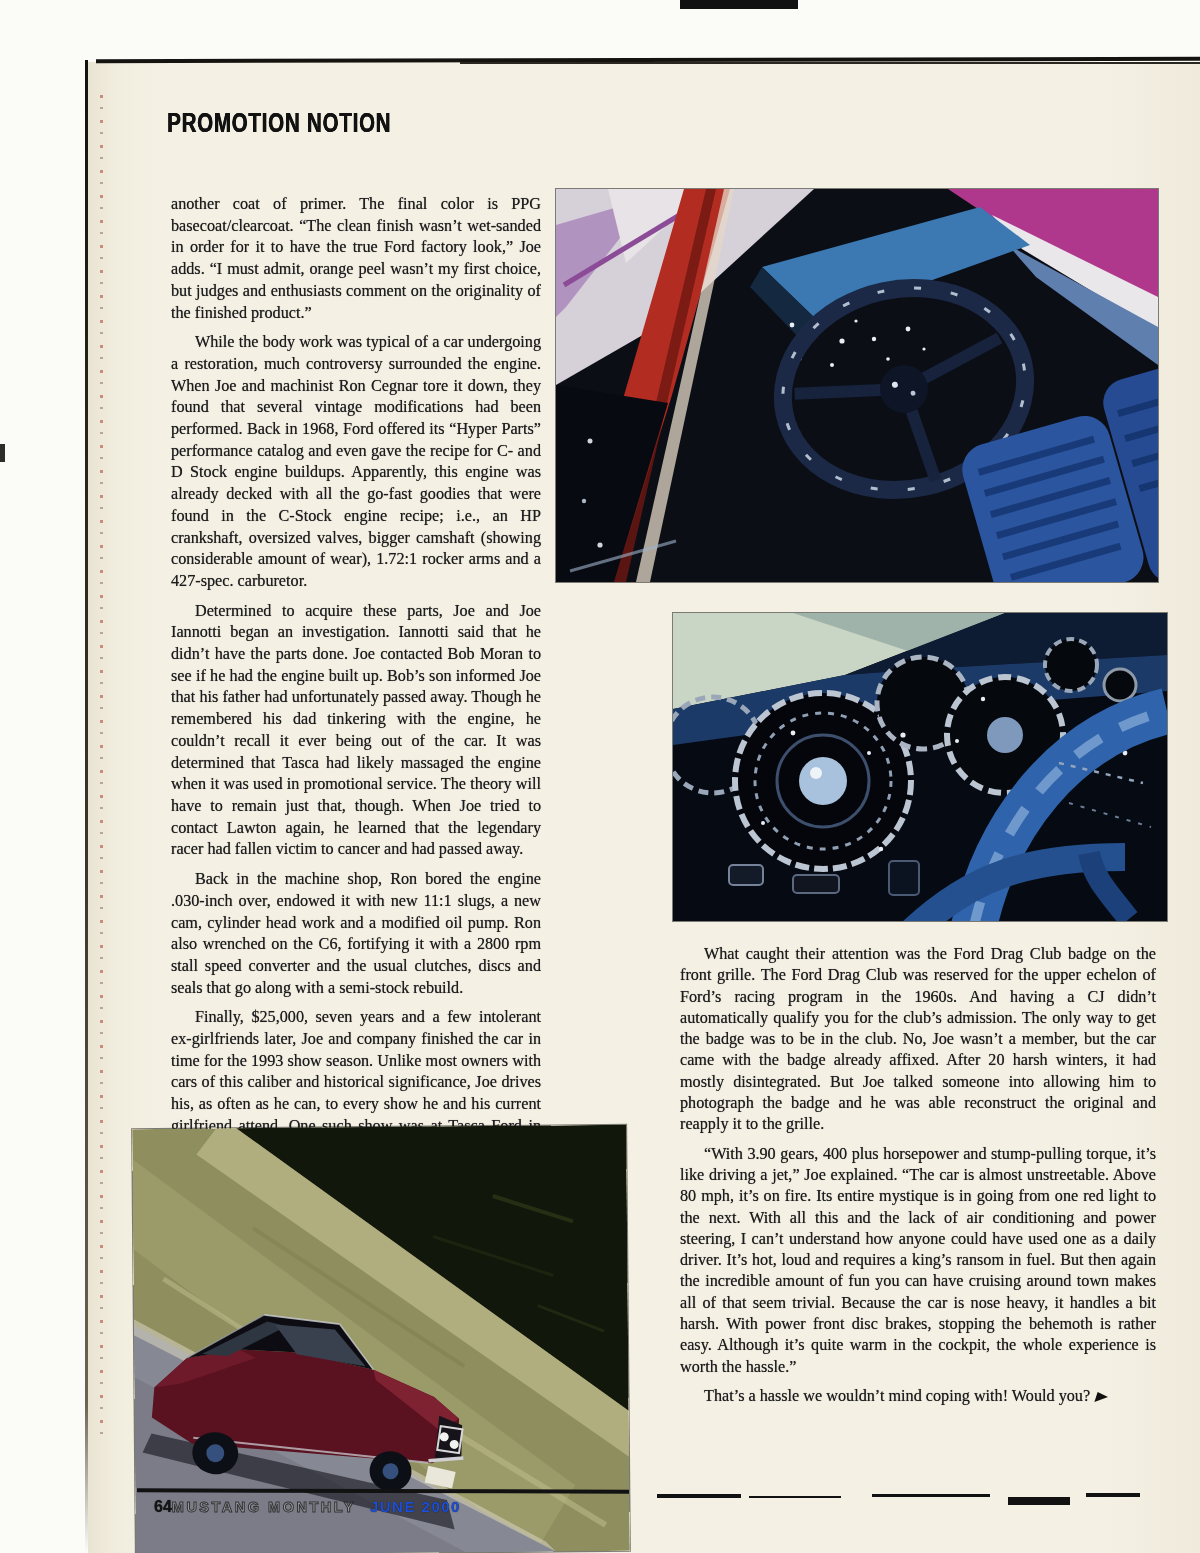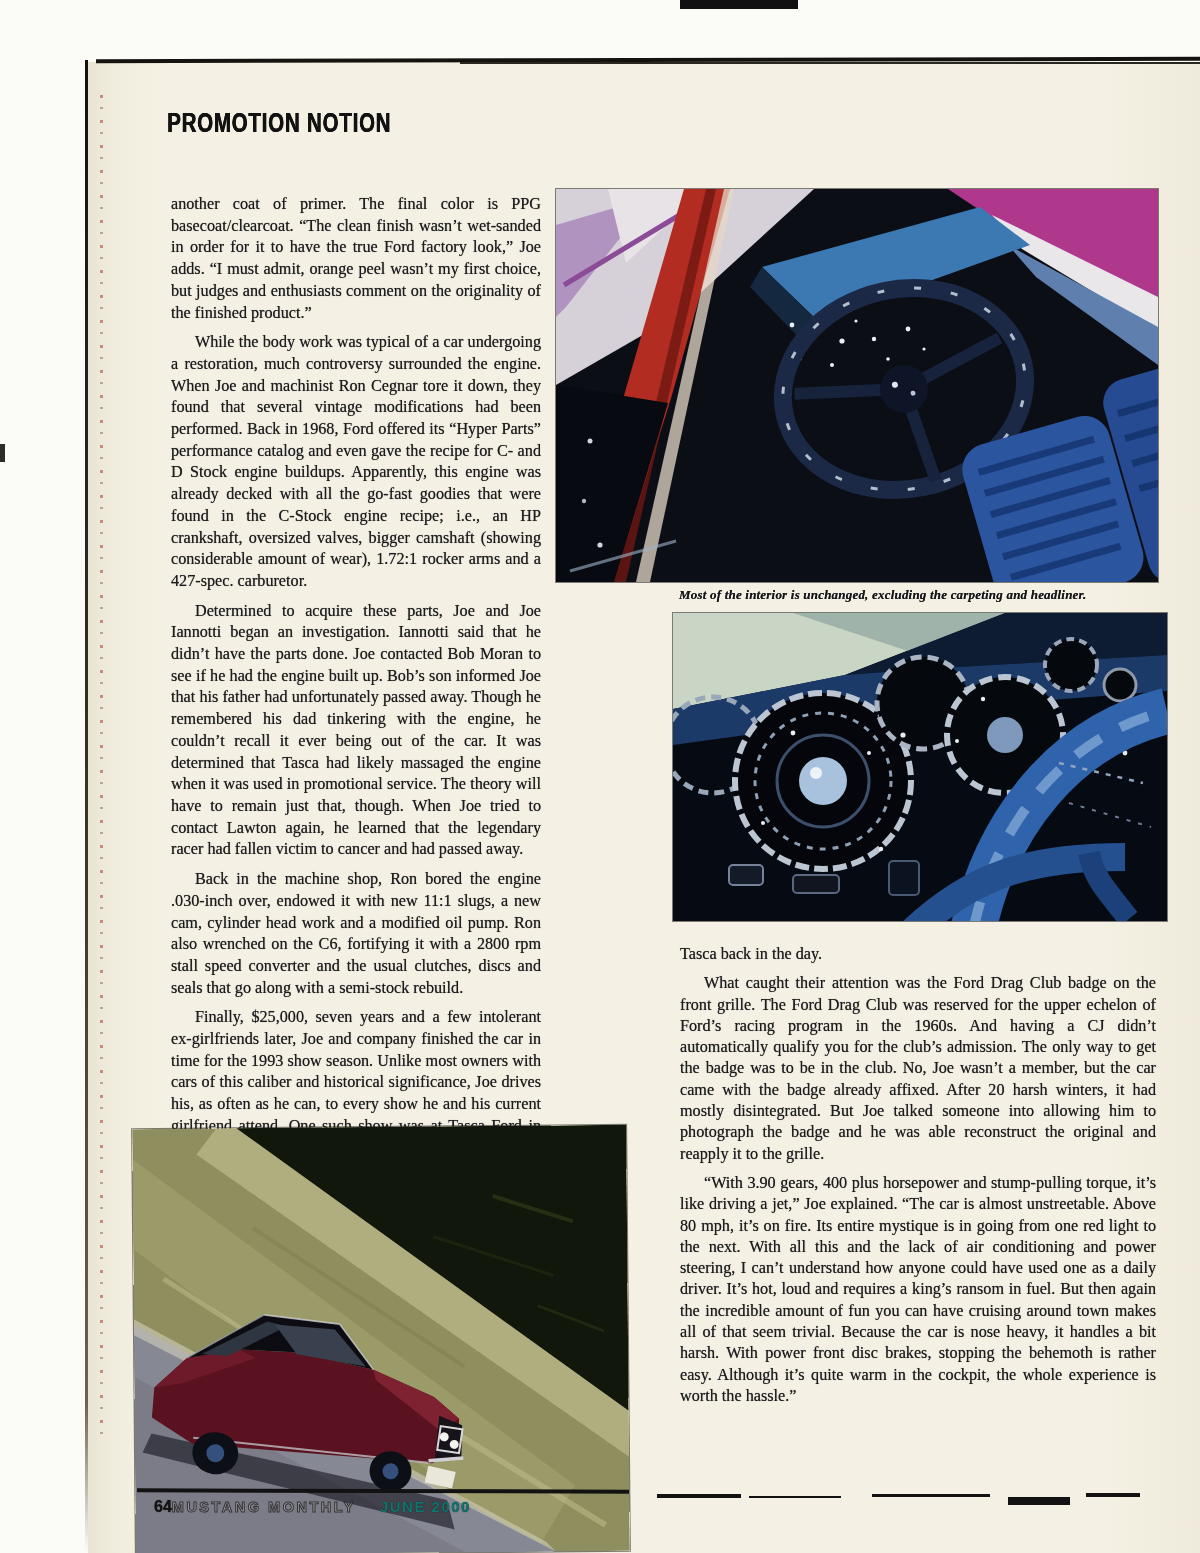--- a/index.html
+++ b/index.html
@@ -41,21 +41,21 @@
   #photo-track{left:134px;top:1127px;width:494px;height:426px;transform:rotate(-.5deg);}
   .photo svg{display:block;width:100%;height:100%;}
   
   .rule{position:absolute;background:#121212;}
   
   #footer{position:absolute;left:154px;top:1498px;width:420px;height:24px;
       font-family:"Liberation Sans",sans-serif;font-weight:800;z-index:5;display:flex;align-items:baseline;}
   #footer .pg{font-size:16px;color:#141414;text-shadow:0 0 1px #141414;}
   #footer .mag{font-size:14.5px;letter-spacing:2.5px;color:rgba(238,236,224,.25);
       -webkit-text-stroke:1px rgba(35,35,35,.85);}
-  #footer .issue{margin-left:24px;font-size:15px;color:#0f766e;letter-spacing:1.5px;
+  #footer .issue{margin-left:14px;font-size:15px;color:#1d4ed8;letter-spacing:1.5px;
       text-shadow:0 0 1px #0f0f0f;}
   .end-mark{display:inline-block;width:0;height:0;margin-left:6px;
       border-top:5px solid transparent;border-bottom:5px solid transparent;border-left:12px solid #111;
       transform:translateY(1px) skewX(-18deg);}
 </style>
 </head>
 <body>
 
 <div id="canvas">
 
@@ -144,21 +144,20 @@
       </g>
 
       <polygon points="0,196 112,214 58,393 0,393" fill="#070a10"></polygon>
       <circle cx="34" cy="252" r="2.5" fill="#cfd6df"></circle>
         <circle cx="28" cy="312" r="2.2" fill="#aeb7c4"></circle>
       <circle cx="44" cy="356" r="2.6" fill="#cfd6df"></circle>
       <line x1="14" y1="382" x2="120" y2="352" stroke="#9fb4cc" stroke-width="3" opacity=".6"></line>
     </svg>
   </div>
 
-  <div class="photo-caption">Most of the interior is unchanged, excluding the carpeting and headliner.</div>
 
   <div id="photo-dash" class="photo">
     <svg viewBox="0 0 494 308" preserveAspectRatio="none">
       <rect x="0" y="0" width="494" height="308" fill="#060a12"></rect>
 
       <polygon points="0,0 332,0 172,62 0,96" fill="#c9d5c5"></polygon>
       <polygon points="120,0 332,0 235,38" fill="#9fb3ab"></polygon>
 
       <polygon points="332,0 494,0 494,42 252,56 172,62" fill="#0d1b33"></polygon>
       <polygon points="0,96 172,62 252,56 494,42 494,78 262,96 0,132" fill="#1c3a68"></polygon>
@@ -196,23 +195,25 @@
       <path d="M 300,318 C 322,212 392,122 494,98" fill="none" stroke="#7fa6d6" stroke-width="10" stroke-dasharray="30 22" opacity=".8"></path>
       <path d="M 240,318 C 300,262 356,244 452,244" fill="none" stroke="#24508f" stroke-width="28"></path>
       <path d="M 456,306 C 430,274 420,262 416,240" fill="none" stroke="#1c4079" stroke-width="22"></path>
 
       <line x1="386" y1="150" x2="470" y2="170" stroke="#93a5bd" stroke-width="2.5" stroke-dasharray="5 7"></line>
       <line x1="396" y1="190" x2="478" y2="214" stroke="#6d7f98" stroke-width="2" stroke-dasharray="4 8"></line>
     </svg>
   </div>
 
   <div id="right-col" class="bodytext">
-    <p class="no-indent">Tasca back in the day.</p>
     <p>What caught their attention was the Ford Drag Club badge on the front grille. The Ford Drag Club was reserved for the upper echelon of Ford’s racing program in the 1960s. And having a CJ didn’t automatically qualify you for the club’s admission. The only way to get the badge was to be in the club. No, Joe wasn’t a member, but the car came with the badge already affixed. After 20 harsh winters, it had mostly disintegrated. But Joe talked someone into allowing him to photograph the badge and he was able reconstruct the original and reapply it to the grille.</p>
     <p>“With 3.90 gears, 400 plus horsepower and stump-pulling torque, it’s like driving a jet,” Joe explained. “The car is almost unstreetable. Above 80 mph, it’s on fire. Its entire mystique is in going from one red light to the next. With all this and the lack of air conditioning and power steering, I can’t understand how anyone could have used one as a daily driver. It’s hot, loud and requires a king’s ransom in fuel. But then again the incredible amount of fun you can have cruising around town makes all of that seem trivial. Because the car is nose heavy, it handles a bit harsh. With power front disc brakes, stopping the behemoth is rather easy. Although it’s quite warm in the cockpit, the whole experience is worth the hassle.”</p>
+    <p>
+      <span>That’s a hassle we wouldn’t mind coping with! Would you?</span><span class="end-mark"></span>
+    </p>
   </div>
 
   <div class="rule" style="left:137px;top:1489px;width:492px;height:4px;transform:rotate(.15deg);z-index:4;"></div>
   <div class="rule" style="left:657px;top:1494px;width:84px;height:4px;"></div>
   <div class="rule" style="left:749px;top:1496px;width:92px;height:2px;"></div>
   <div class="rule" style="left:872px;top:1494px;width:118px;height:3px;"></div>
   <div class="rule" style="left:1008px;top:1497px;width:62px;height:8px;"></div>
   <div class="rule" style="left:1086px;top:1493px;width:54px;height:4px;"></div>
 
   <div id="photo-track" class="photo">

